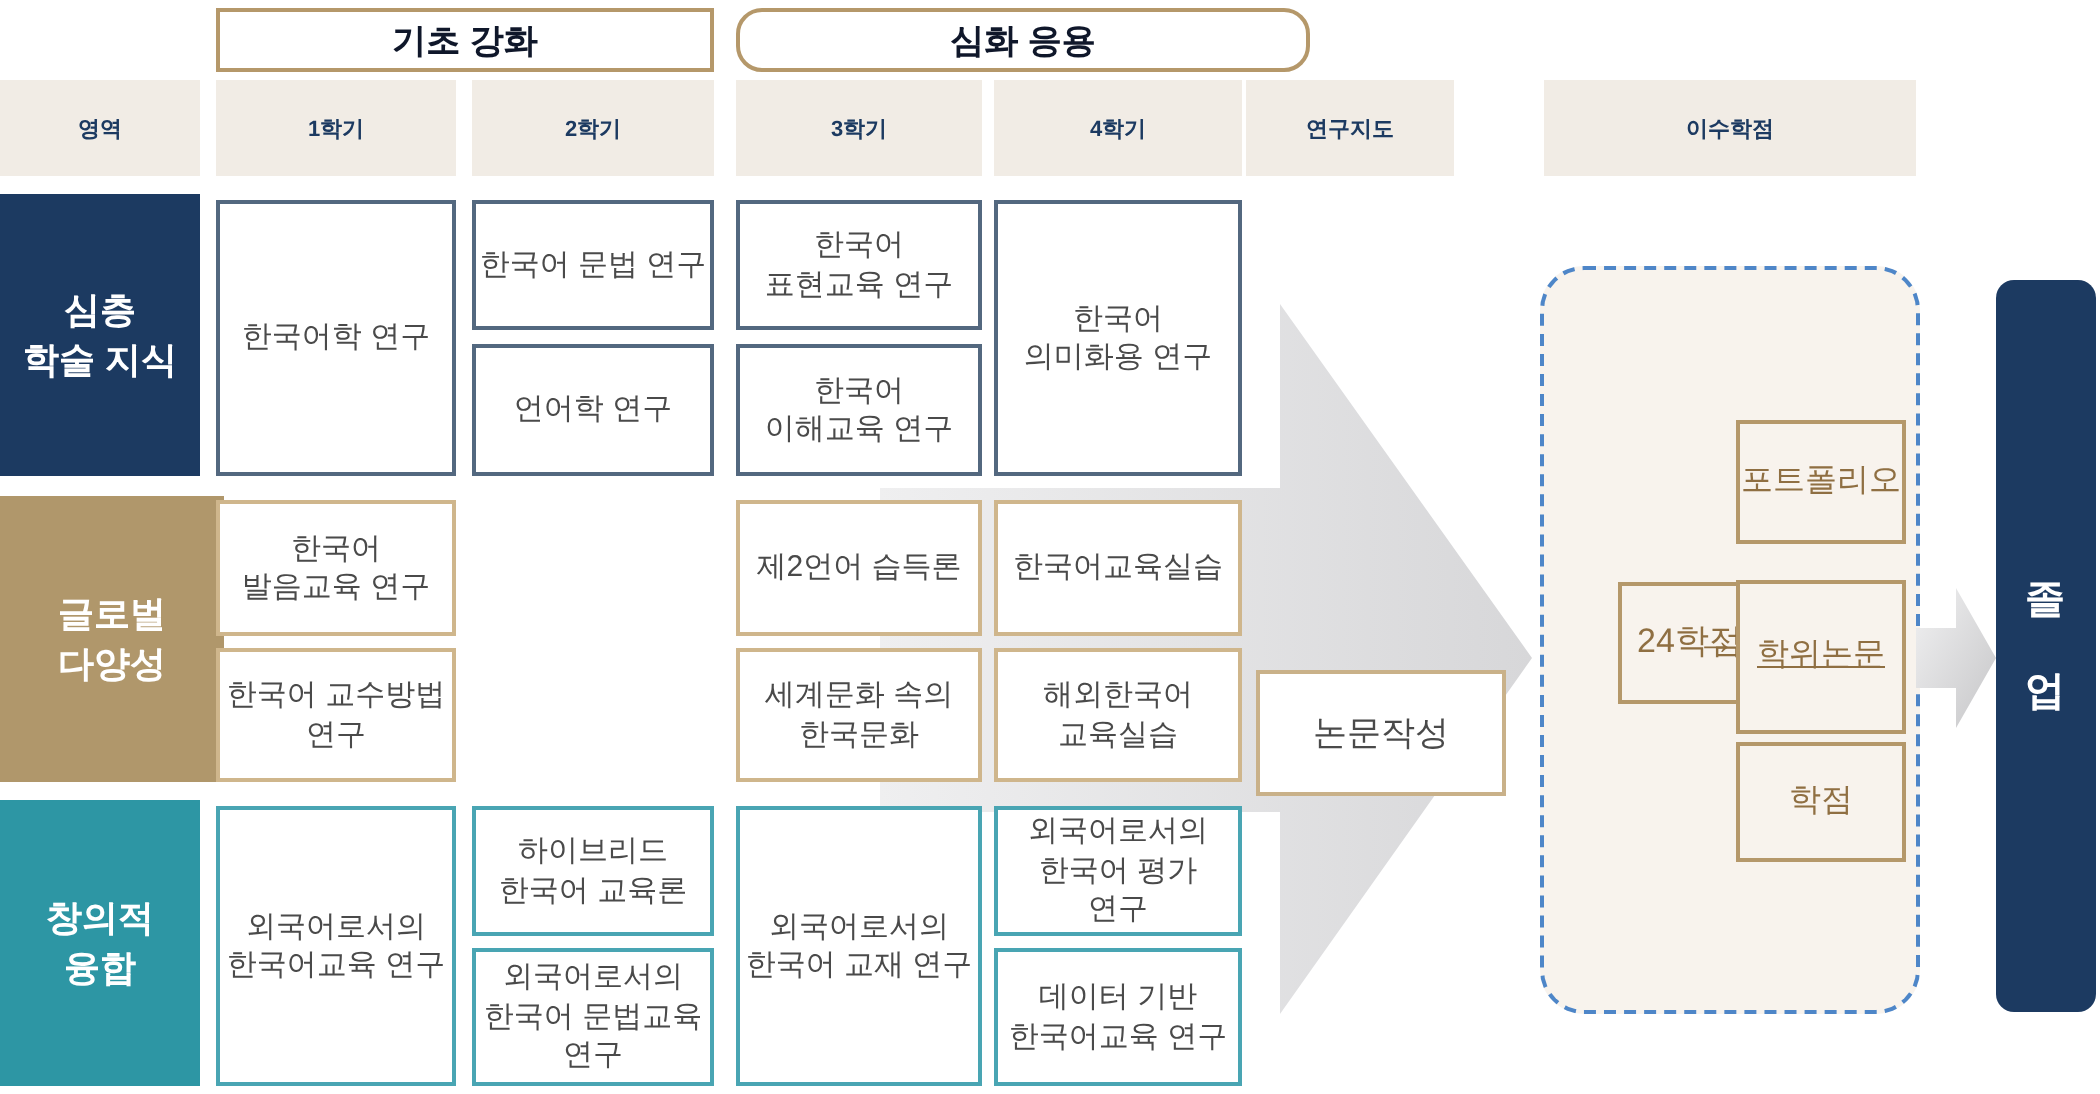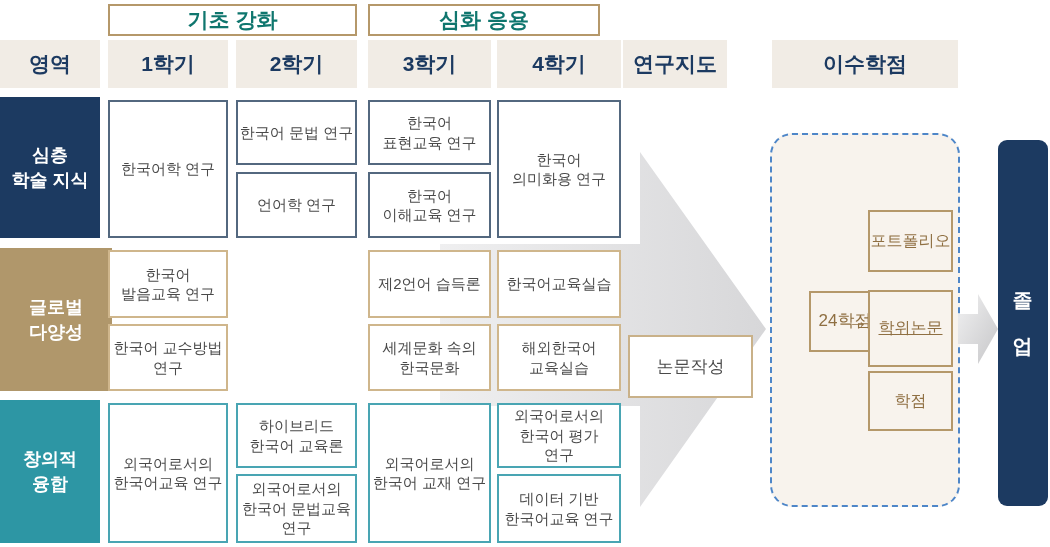--- a/index.html
+++ b/index.html
@@ -6,22 +6,22 @@
   .canvas{
     position:relative;width:1050px;height:547px;background:#ffffff;
     font-family:"Liberation Sans","DejaVu Sans",sans-serif;overflow:hidden;
   }
   .abs{position:absolute;box-sizing:border-box;}
   .box{
     position:absolute;box-sizing:border-box;display:flex;
     align-items:center;justify-content:center;text-align:center;
     white-space:pre-line;
   }
-  .phase{background:#ffffff;border:2px solid #b5986a;color:#0f766e;font-size:21px;font-weight:600;z-index:1;}
-  .hdr{background:#f1ece5;color:#1c3a61;font-size:21px;font-weight:600;z-index:1;}
+  .phase{background:#ffffff;border:2px solid #b5986a;color:#0f172a;font-size:17px;font-weight:600;z-index:1;}
+  .hdr{background:#f1ece5;color:#1c3a61;font-size:11px;font-weight:600;z-index:1;}
   .cat{color:#ffffff;font-weight:bold;font-size:18px;line-height:1.35;z-index:1;}
   .cat-navy{background:#1c3a61;}
   .cat-tan{background:#b0976b;}
   .cat-teal{background:#2d96a4;}
   .course{background:#ffffff;border:2px solid #53687f;color:#4a4a4a;font-size:15px;line-height:1.3;z-index:1;}
   .b1{border-color:#53687f;}
   .b2{border-color:#cfb68c;}
   .b3{border-color:#49a5b3;}
   .top-align{align-items:flex-start;padding-top:12px;}
   .thesis{background:#ffffff;border:2px solid #c9b189;color:#4a4a4a;font-size:17px;z-index:1;margin-top:45px;}
@@ -46,21 +46,21 @@
     <defs>
       <linearGradient id="g1" x1="0" y1="0" x2="1" y2="0">
         <stop offset="0" stop-color="#efeff0"></stop>
         <stop offset="1" stop-color="#d7d7d9"></stop>
       </linearGradient>
     </defs>
     <polygon points="440,244 640,244 640,152 766,329 640,507 640,406 440,406" fill="url(#g1)"></polygon>
   </svg>
 
   <div class="box phase" style="left:108px;top:4px;width:249px;height:32px;">기초 강화</div>
-  <div class="box phase" style="left:368px;top:4px;width:232px;height:32px;">심화 응용</div>
+  <div class="box phase" style="left:368px;top:4px;width:287px;height:32px;border-radius:13px;">심화 응용</div>
 
   <div class="box hdr" style="left:0px;top:40px;width:100px;height:48px;">영역</div>
   <div class="box hdr" style="left:108px;top:40px;width:120px;height:48px;">1학기</div>
   <div class="box hdr" style="left:236px;top:40px;width:121px;height:48px;">2학기</div>
   <div class="box hdr" style="left:368px;top:40px;width:123px;height:48px;">3학기</div>
   <div class="box hdr" style="left:497px;top:40px;width:124px;height:48px;">4학기</div>
   <div class="box hdr" style="left:623px;top:40px;width:104px;height:48px;">연구지도</div>
   <div class="box hdr" style="left:772px;top:40px;width:186px;height:48px;text-align:center;">이수학점</div>
 
   <div class="box cat cat-navy" style="left:0px;top:97px;width:100px;height:141px;">심층

